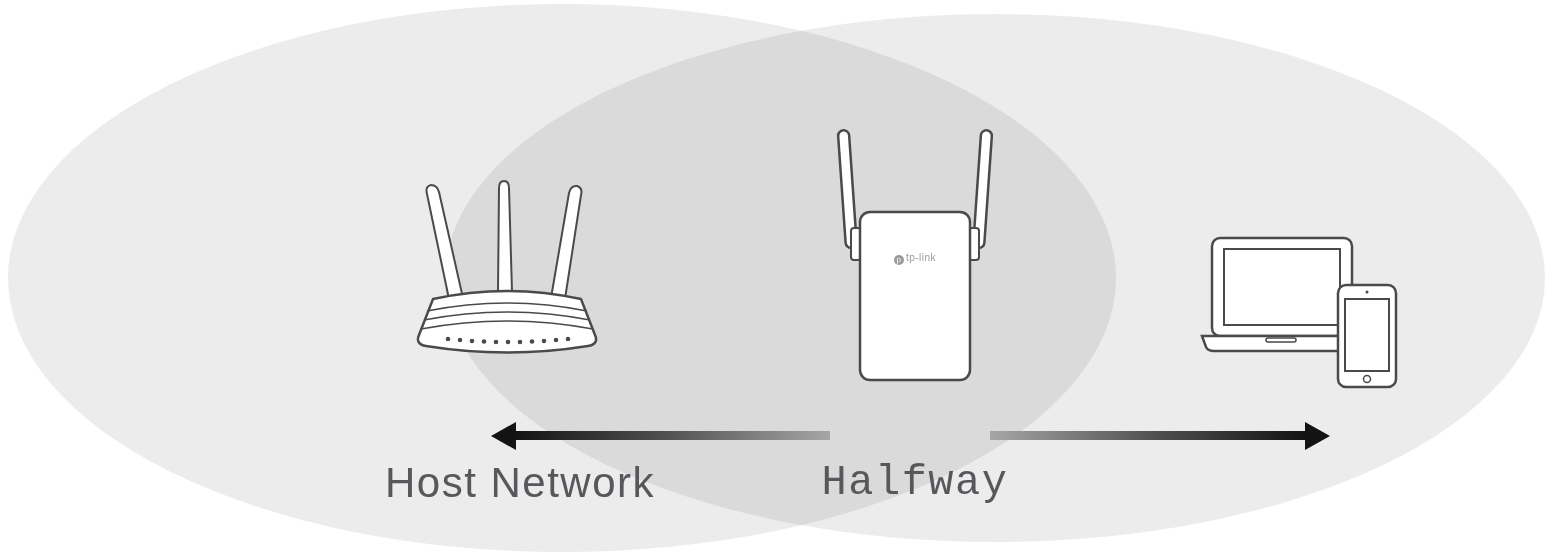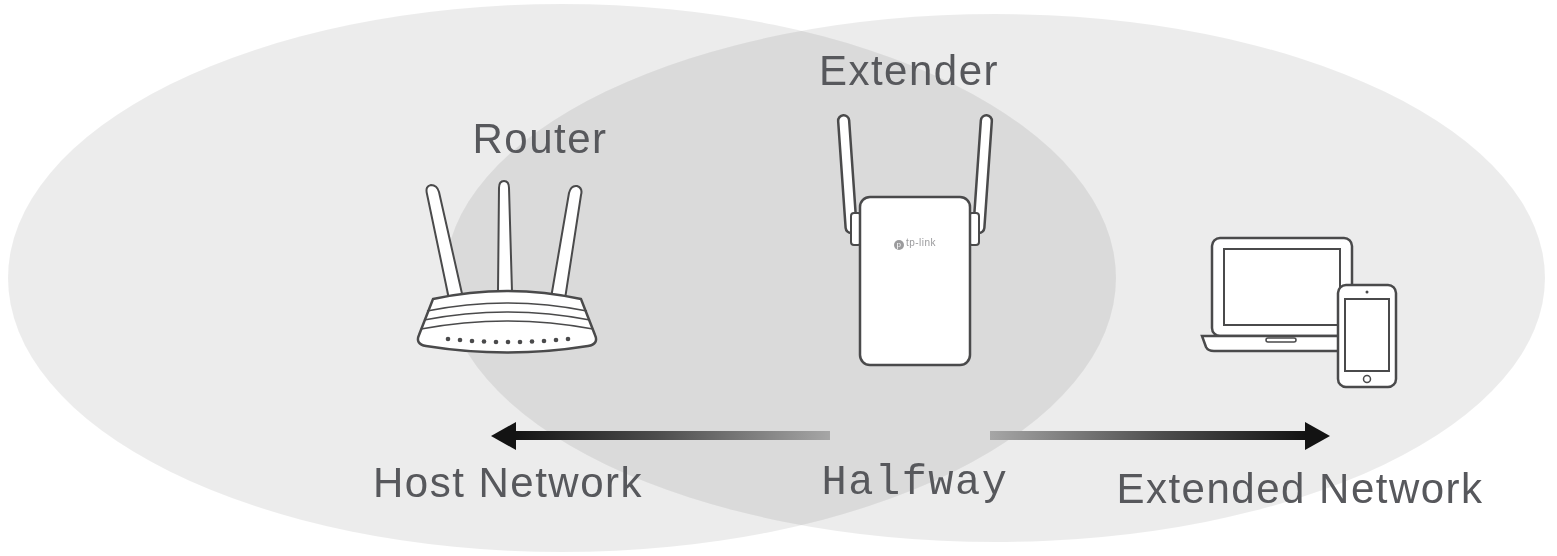--- a/index.html
+++ b/index.html
@@ -28,30 +28,30 @@
     color: #57585c;
     font-size: 42px;
     letter-spacing: 1.5px;
     text-align: center;
     white-space: nowrap;
     line-height: 1.1;
   }
   .lbl-router   { left: 430px;  top: 116px; width: 220px; }
   .lbl-extender { left: 789px;  top: 48px;  width: 240px; }
   .lbl-clients  { left: 1190px; top: 132px; width: 220px; }
-  .lbl-host     { left: 338px;  top: 460px; width: 340px; }
+  .lbl-host     { left: 350px;  top: 460px; width: 340px; }
   .lbl-halfway  { left: 815px;  top: 460px; width: 200px; font-family: Liberation Mono, monospace; }
   .lbl-extended { left: 1080px; top: 466px; width: 440px; }
 
   .device {
     position: absolute;
   }
   .device svg { display: block; }
   .dev-router   { left: 400px;  top: 178px; }
-  .dev-extender { left: 830px;  top: 109px; }
+  .dev-extender { left: 830px;  top: 124px; }
   .dev-clients  { left: 1200px; top: 233px; }
 
   .brand-logo {
     position: absolute;
     left: 30px;
     top: 128px;
     width: 110px;
     text-align: center;
     font-size: 10px;
     color: #9b9b9d;
@@ -104,22 +104,20 @@
   }
 </style>
 </head>
 <body>
 
 <div class="stage">
 
   <div class="zone left"></div>
   <div class="zone right"></div>
 
-  <div class="node-label lbl-router">Router</div>
-  <div class="node-label lbl-extender">Extender</div>
 
   <div class="device dev-router">
     <svg width="215" height="195" viewBox="0 0 215 195" fill="none" xmlns="http://www.w3.org/2000/svg">
 
       <path d="M49,121 L27,16 Q25,8 31,7 Q37,7 39,14 L63,120 Z" fill="#ffffff" stroke="#4a4a4b" stroke-width="2"></path>
       <path d="M98,114 L99,10 Q99,3 104,3 Q109,3 109,10 L112,114 Z" fill="#ffffff" stroke="#4a4a4b" stroke-width="2"></path>
       <path d="M151,120 L169,15 Q171,7 177,8 Q183,10 181,17 L165,121 Z" fill="#ffffff" stroke="#4a4a4b" stroke-width="2"></path>
 
       <path d="M33,121 Q107,105 181,121 L195,157 Q199,166 188,168 Q107,181 26,168 Q15,166 19,157 Z" fill="#ffffff" stroke="#4a4a4b" stroke-width="2.5"></path>
 
@@ -182,15 +180,14 @@
     <div class="arrow-shaft to-left"></div>
     <div class="arrow-head points-left"></div>
   </div>
   <div>
     <div class="arrow-shaft to-right"></div>
     <div class="arrow-head points-right"></div>
   </div>
 
   <div class="node-label lbl-host">Host Network</div>
   <div class="node-label lbl-halfway">Halfway</div>
-  <div class="node-label lbl-extended">Extended Network</div>
 
 </div>
 
 </body></html>

